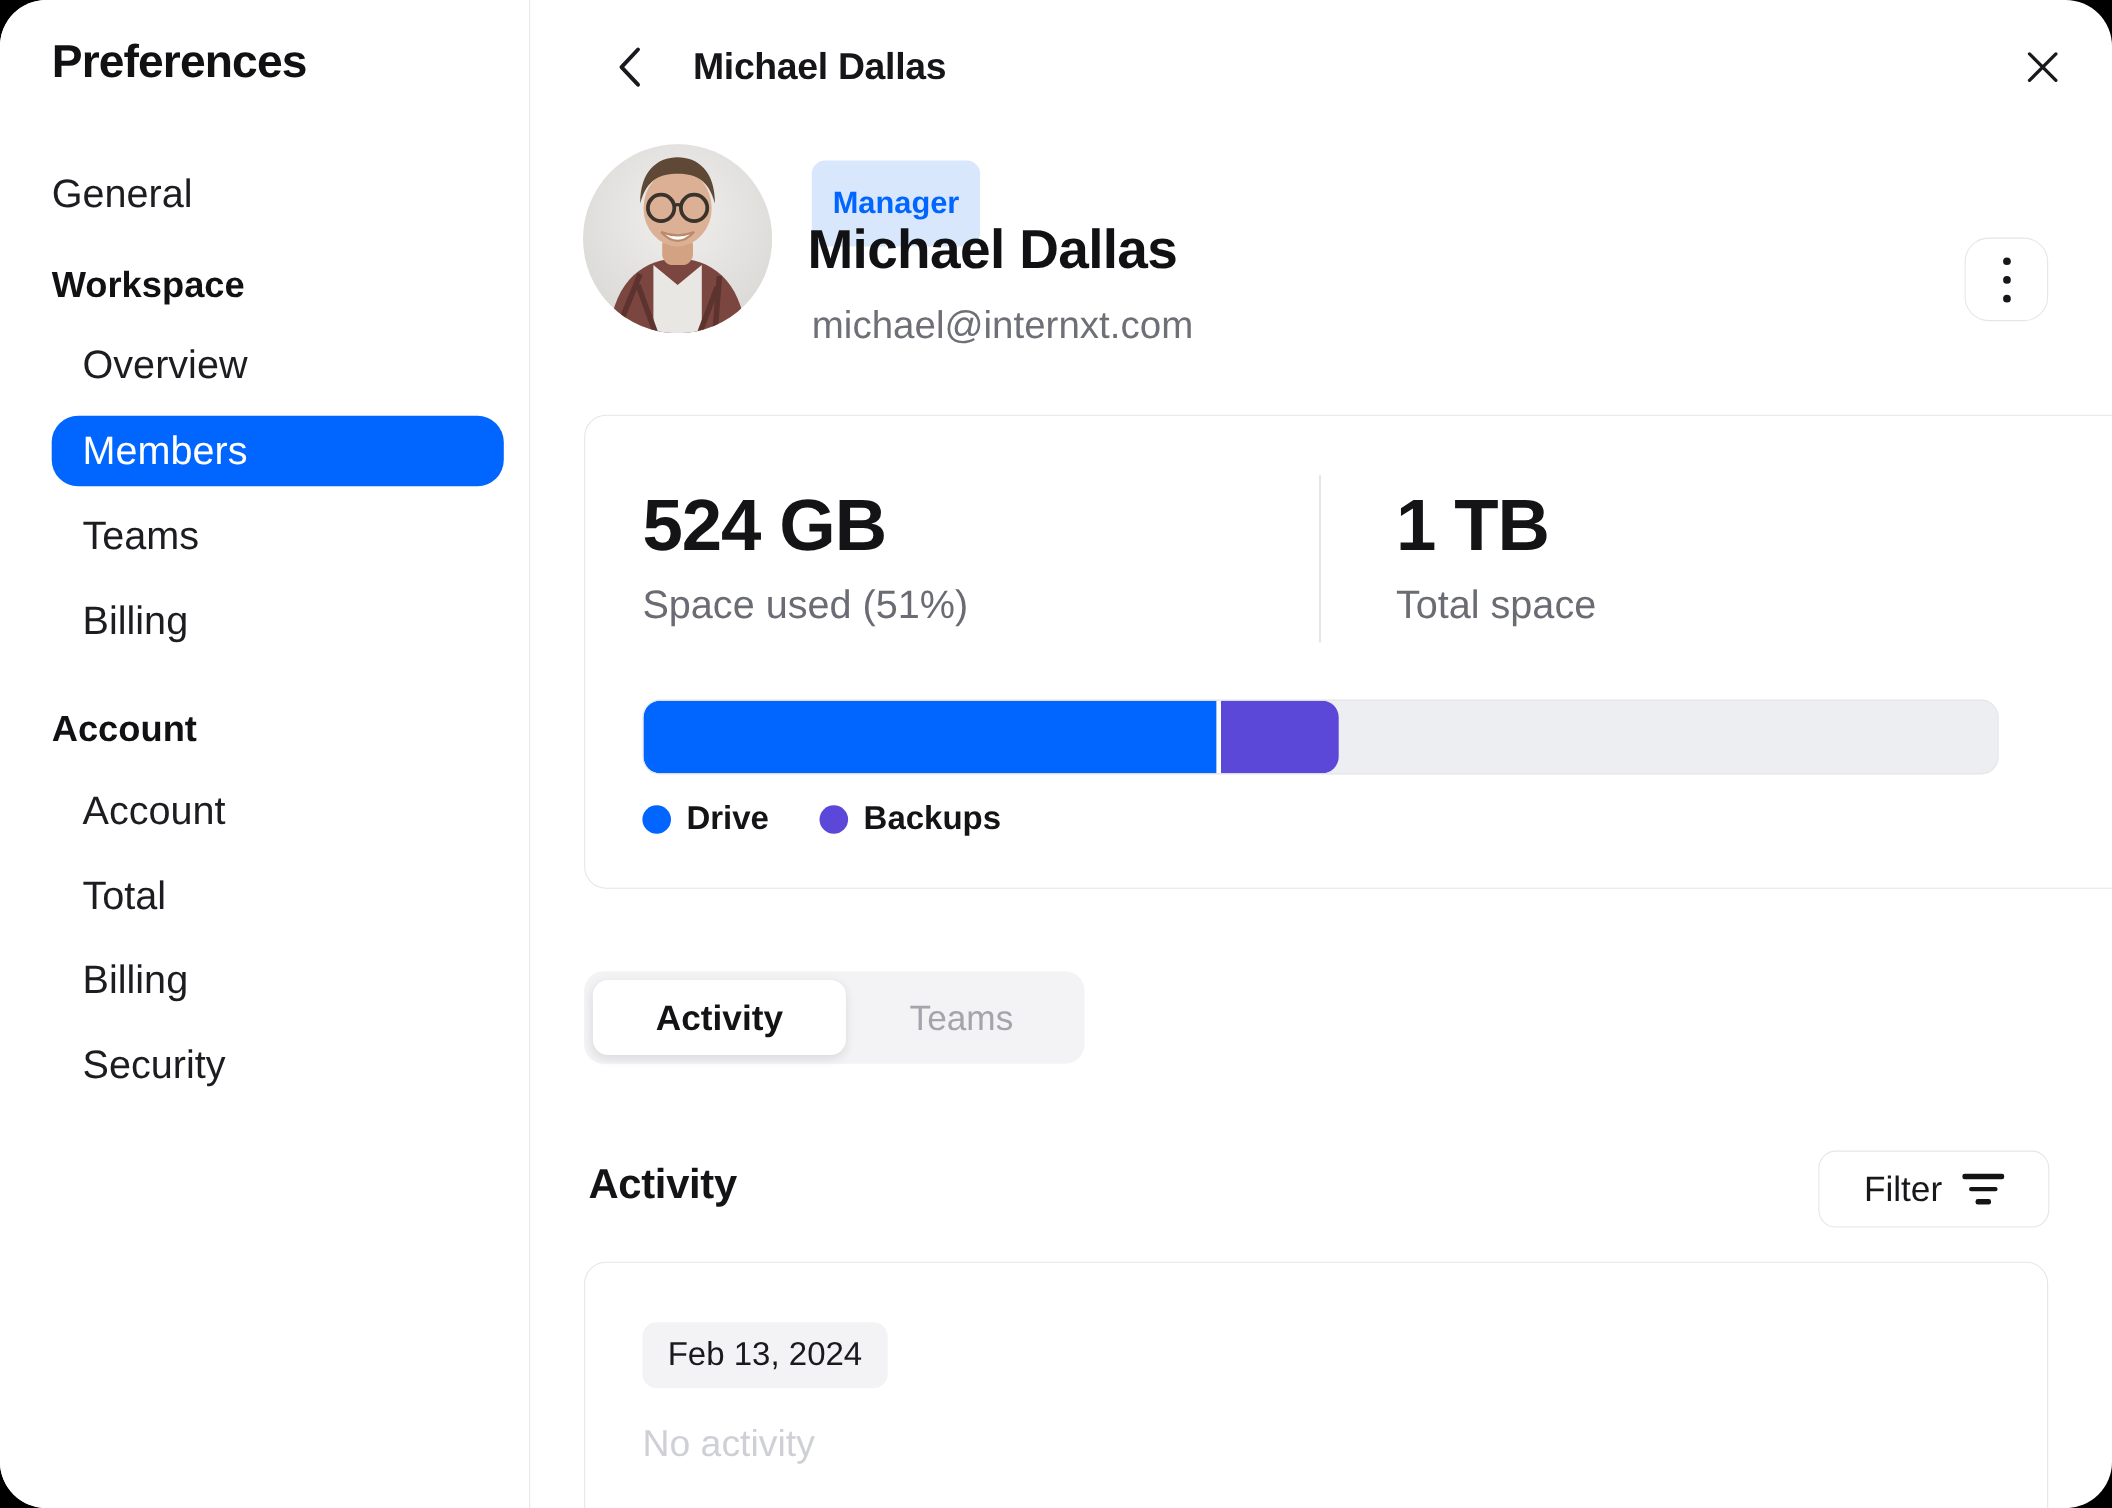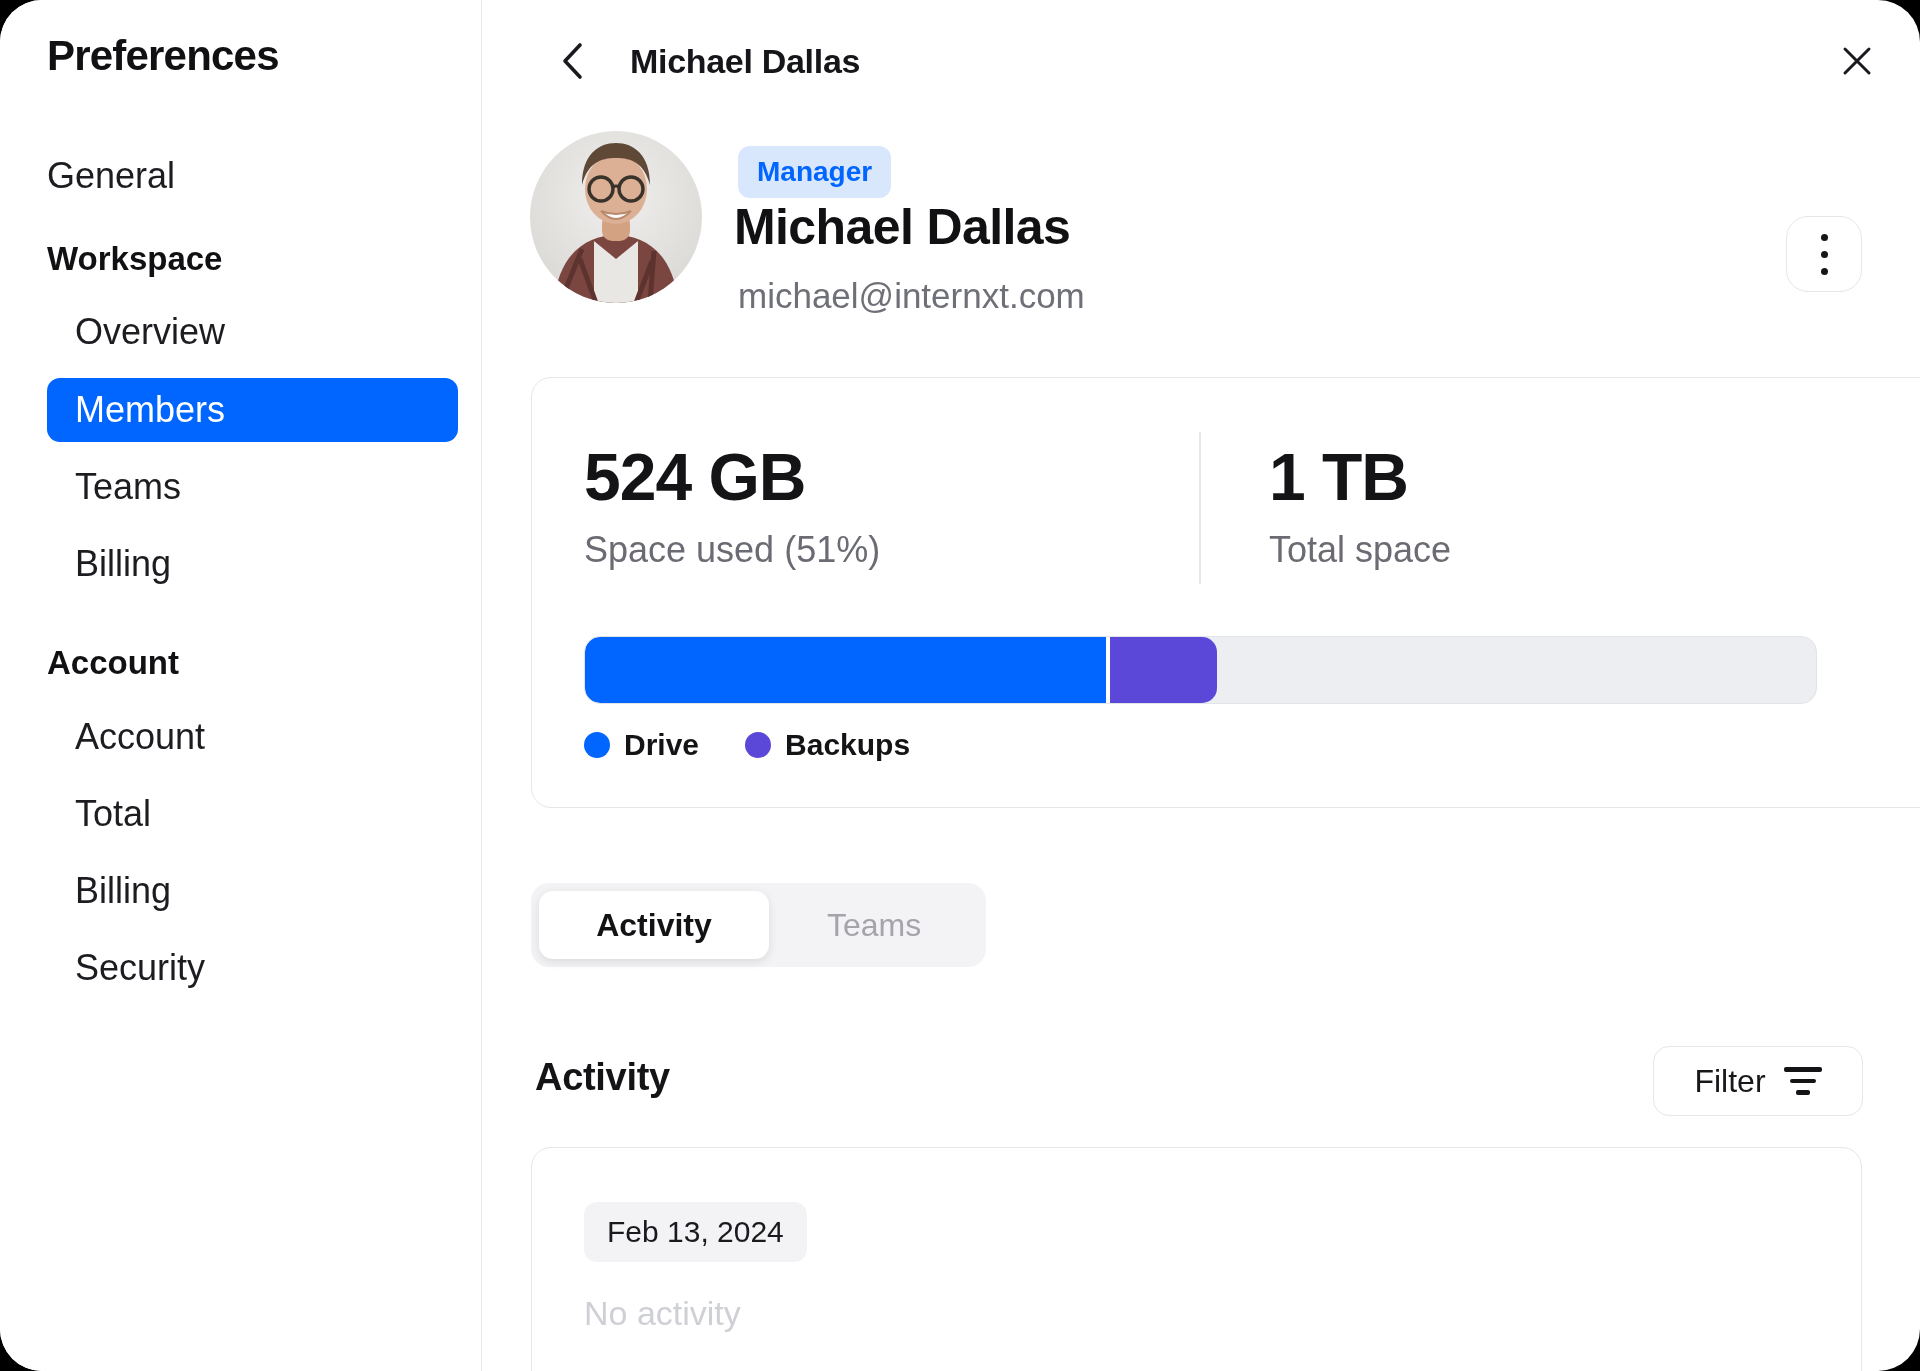--- a/index.html
+++ b/index.html
@@ -6,31 +6,31 @@
     font-family:"Liberation Sans","DejaVu Sans",sans-serif;-webkit-font-smoothing:antialiased;}
   .window{position:relative;width:1920px;height:1371px;background:#fff;border-radius:42px;overflow:hidden;}
   .abs{position:absolute;}
 
   
   .sidebar{position:absolute;left:0;top:0;width:481px;height:100%;background:#fff;border-right:1.5px solid #e7e7ea;}
   .sb-title{position:absolute;left:47px;top:32px;font-size:42px;font-weight:700;color:#111114;letter-spacing:-0.8px;}
   .sb-item{position:absolute;left:47px;height:46px;line-height:46px;font-size:36px;color:#1c1c21;cursor:pointer;white-space:nowrap;}
   .sb-item.sub{left:75px;}
   .sb-section{position:absolute;left:47px;height:42px;line-height:42px;font-size:33px;font-weight:700;color:#111114;}
-  .sb-active{position:absolute;left:47px;top:378px;width:411px;height:64px;border-radius:13px;background:#0066ff;}
+  .sb-active{position:absolute;left:47px;top:378px;width:411px;height:64px;border-radius:24px;background:#0066ff;}
   .sb-active span{position:absolute;left:28px;top:0;height:64px;line-height:64px;font-size:36px;color:#fff;}
 
   
   .back-btn{left:548px;top:38px;width:48px;height:46px;display:flex;align-items:center;justify-content:center;cursor:pointer;}
   .header-title{left:630px;top:38px;height:46px;line-height:46px;font-size:34px;font-weight:700;color:#16161a;letter-spacing:-0.3px;}
   .close-btn{left:1828px;top:32px;width:58px;height:58px;display:flex;align-items:center;justify-content:center;cursor:pointer;}
 
   
   .avatar{left:530px;top:131px;width:172px;height:172px;border-radius:50%;overflow:hidden;}
-  .role-badge{left:738px;top:146px;height:44px;line-height:44px;padding:4px 19px;border-radius:12px;
+  .role-badge{left:738px;top:146px;height:44px;line-height:44px;padding:17px 19px;border-radius:12px;
     background:#d9e7fd;color:#0066ff;font-size:28px;font-weight:700;}
   .profile-name{left:734px;top:198px;font-size:50px;font-weight:700;color:#111114;letter-spacing:-0.6px;}
   .profile-email{left:738px;top:276px;font-size:35px;color:#6f7077;}
   .kebab-btn{left:1786px;top:216px;width:74px;height:74px;border-radius:22px;border:1.5px solid #e6e6e9;background:#fff;
     display:flex;flex-direction:column;align-items:center;justify-content:center;gap:10px;cursor:pointer;}
   .kebab-btn i{width:7px;height:7px;border-radius:50%;background:#17171b;}
 
   
   .storage-card{left:531px;top:377px;width:1609px;height:431px;border:1.5px solid #e6e6e9;border-radius:20px;background:#fff;box-sizing:border-box;}
   .stat-value{position:absolute;top:66px;font-size:66px;font-weight:700;color:#141417;letter-spacing:-1px;line-height:66px;white-space:nowrap;}

